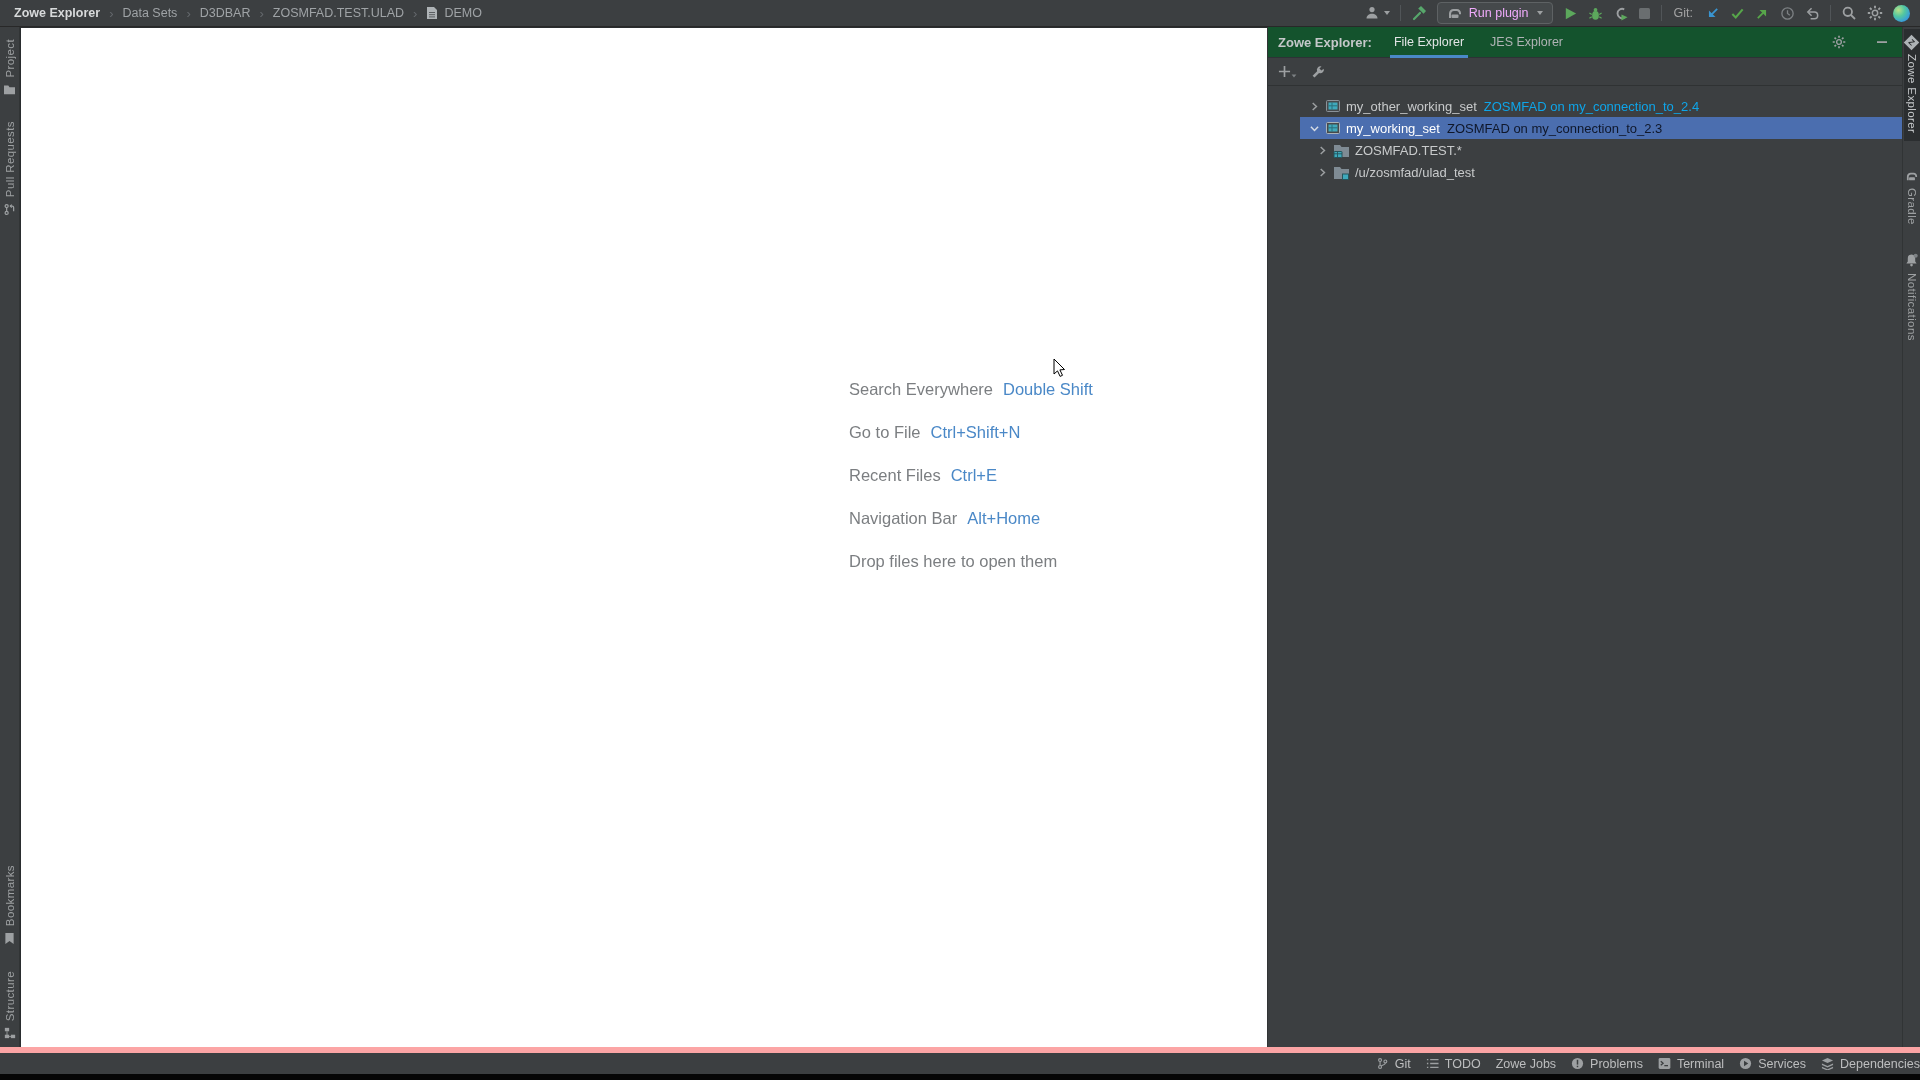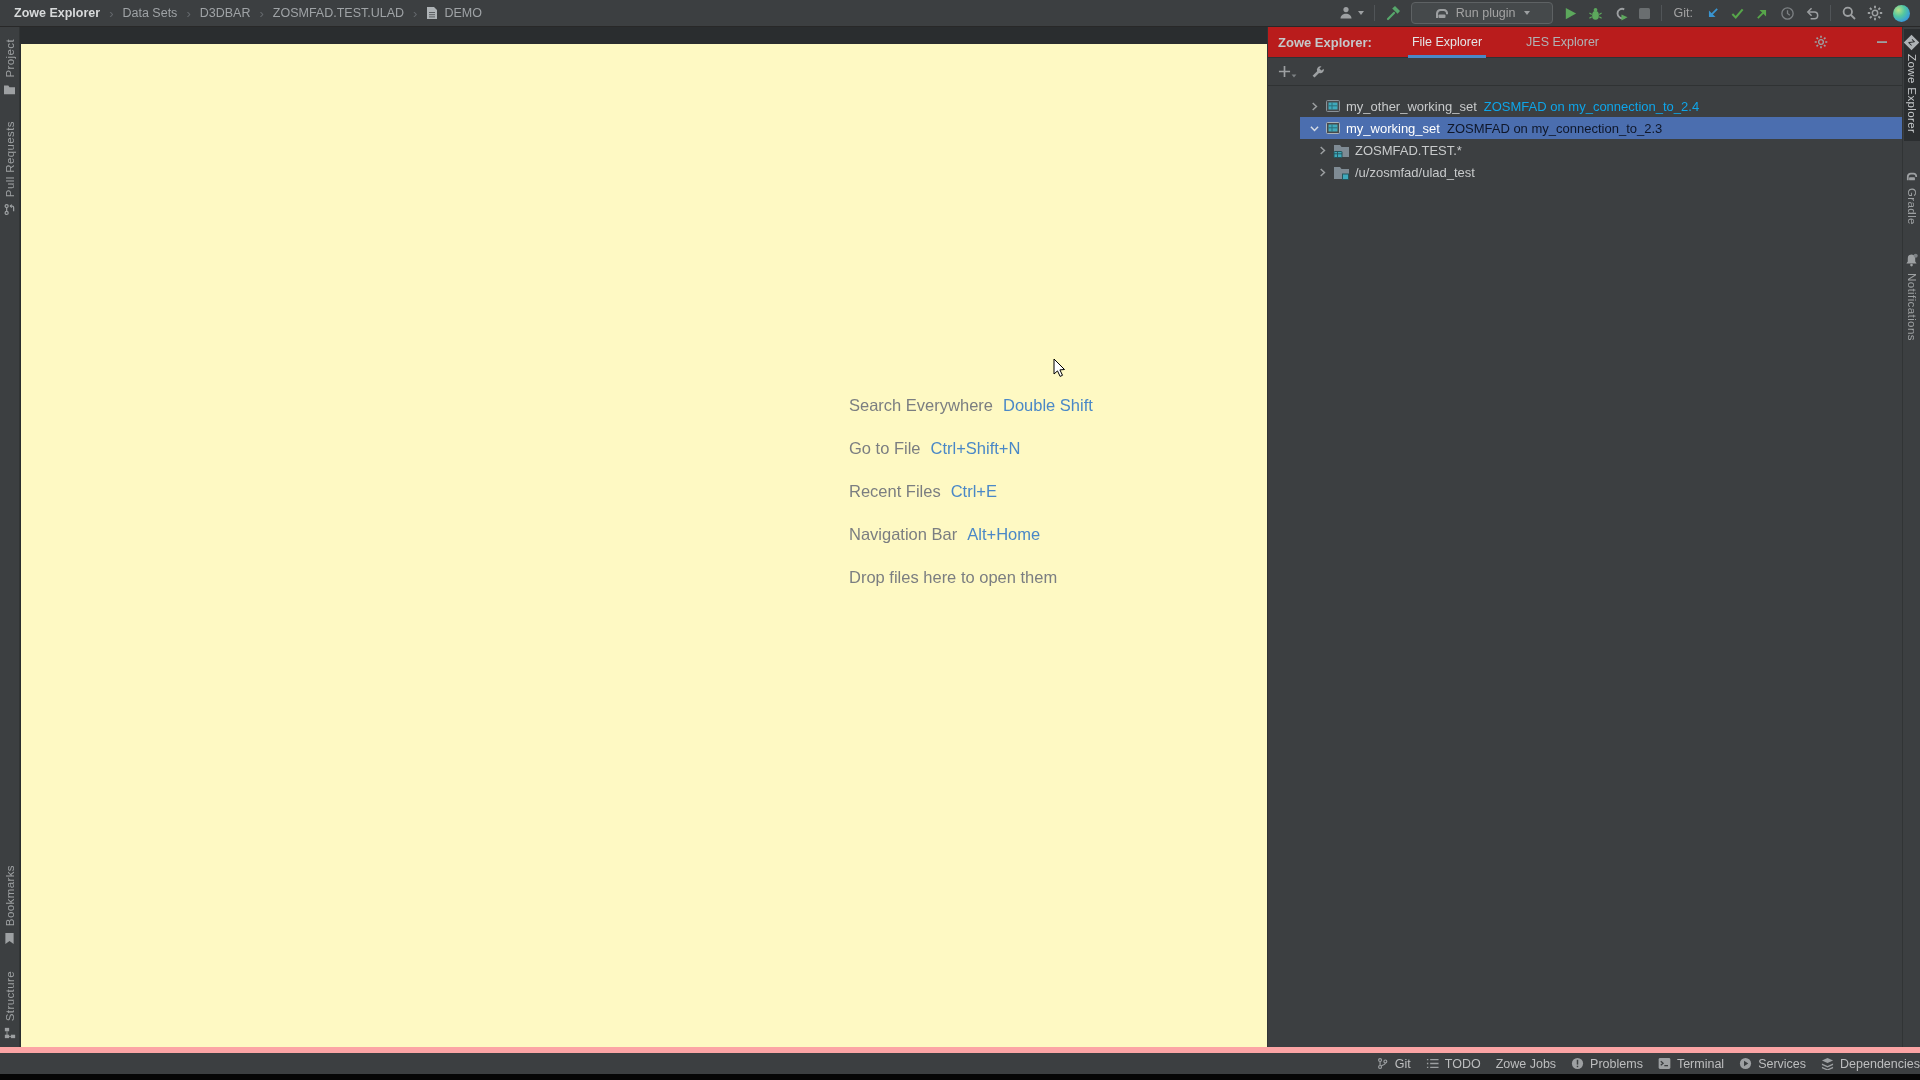--- a/index.html
+++ b/index.html
@@ -14,23 +14,23 @@
   .breadcrumbs { display:flex; align-items:center; gap:9px; padding-left:14px;
     font-size:12.5px; color:#9fa3a6; white-space:nowrap; }
   .breadcrumbs .root { color:#d8dadb; font-weight:bold; }
   .breadcrumbs .bc-sep { color:#64686c; font-size:13px; }
   .bc-file-icon { margin-right:-3px; }
   .toolbar { display:flex; align-items:center; gap:10px; padding-right:10px; }
   .tb-sep { width:1px; height:16px; background:#515558; }
   .tb-btn { display:flex; align-items:center; gap:2px; cursor:default; }
   .caret { width:0; height:0; border-left:3.5px solid transparent;
     border-right:3.5px solid transparent; border-top:4px solid #9da0a2; margin-left:2px; }
-  .run-btn { display:flex; align-items:center; gap:6px; height:22px; padding:0 22px;
+  .run-btn { display:flex; align-items:center; gap:6px; height:22px; padding:0 9px;
     background:#45494b; border:1px solid #5e6264; border-radius:4px;
-    font-size:12.5px; color:#a3a3a3; }
+    font-size:12.5px; color:#f0abfc; }
   .sphere { width:17px; height:17px; border-radius:50%;
     background:radial-gradient(circle at 32% 30%, #b9e087 0%, #52c7a0 38%, #3a9fd8 72%, #2b6bc0 100%); }
   .git-label { font-size:12.5px; color:#a3a3a3; margin:0 2px 0 2px; }
 
   
   .left-stripe { position:absolute; left:0; top:27px; width:20px; height:1020px;
     background:#3c3f41; border-right:1px solid #313435;
     display:flex; flex-direction:column; justify-content:space-between; align-items:center;
     padding:12px 0 8px 0; }
   .right-stripe { position:absolute; right:0; top:27px; width:18px; height:1020px;
@@ -39,35 +39,35 @@
   .stripe-group { display:flex; flex-direction:column; align-items:center; gap:26px; }
   .stripe-btn { display:flex; flex-direction:column; align-items:center; gap:6px; cursor:default; }
   .vlabel-up { writing-mode:vertical-rl; transform:rotate(180deg);
     font-size:11.5px; color:#9da0a2; letter-spacing:0.4px; }
   .vlabel-down { writing-mode:vertical-rl;
     font-size:11.5px; color:#9da0a2; letter-spacing:0.4px; }
   .stripe-btn.active-tab { background:#2b2e30; padding:8px 2px; margin-top:-8px; }
   .stripe-btn.active-tab .vlabel-down { color:#c4c7c9; }
 
   
-  .editor { position:absolute; left:21px; top:44px; width:1246px; height:1019px;
-    background:#fef9c3; }
+  .editor { position:absolute; left:21px; top:28px; width:1246px; height:1019px;
+    background:#ffffff; }
   .shortcuts { position:absolute; left:828px; top:340px; }
   .shortcut-line { height:43px; display:flex; align-items:center; gap:10px;
     font-size:16.5px; }
   .sc-label { color:#7b7e81; }
   .sc-keys { color:#4a88c7; }
 
   .cursor { position:absolute; left:1053px; top:358px; z-index:50; }
 
   
   .right-panel { position:absolute; right:18px; top:27px; width:635px; height:1020px;
     background:#3c3f41; border-left:1px solid #313435; }
-  .panel-header { height:31px; background:#b91c1c; border-bottom:1px solid #2e3236;
-    display:flex; align-items:center; padding:0 8px 0 10px; gap:36px; }
+  .panel-header { height:31px; background:#14532d; border-bottom:1px solid #2e3236;
+    display:flex; align-items:center; padding:0 8px 0 10px; gap:18px; }
   .panel-title { font-size:13px; font-weight:bold; color:#c5c8ca; white-space:nowrap; }
   .panel-tab { position:relative; height:24px; display:flex; align-items:center;
     font-size:12.5px; color:#b0b3b5; padding:16px 4px; cursor:default; white-space:nowrap; }
   .panel-tab.active { color:#e3e5e6; }
   .panel-tab.active::after { content:""; position:absolute; left:0; right:0; bottom:0;
     height:3px; background:#4a88c7; }
   .panel-header-spacer { flex:1; }
   .ph-icon { display:flex; align-items:center; padding:0 6px; }
 
   .panel-toolbar { height:28px; display:flex; align-items:center; gap:14px;

